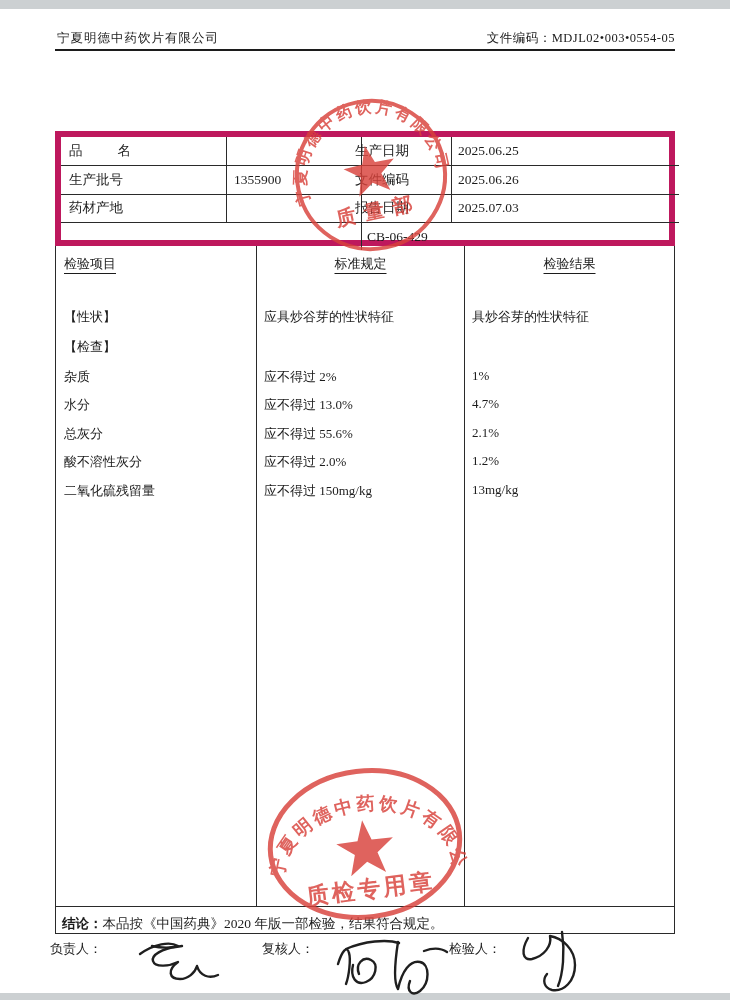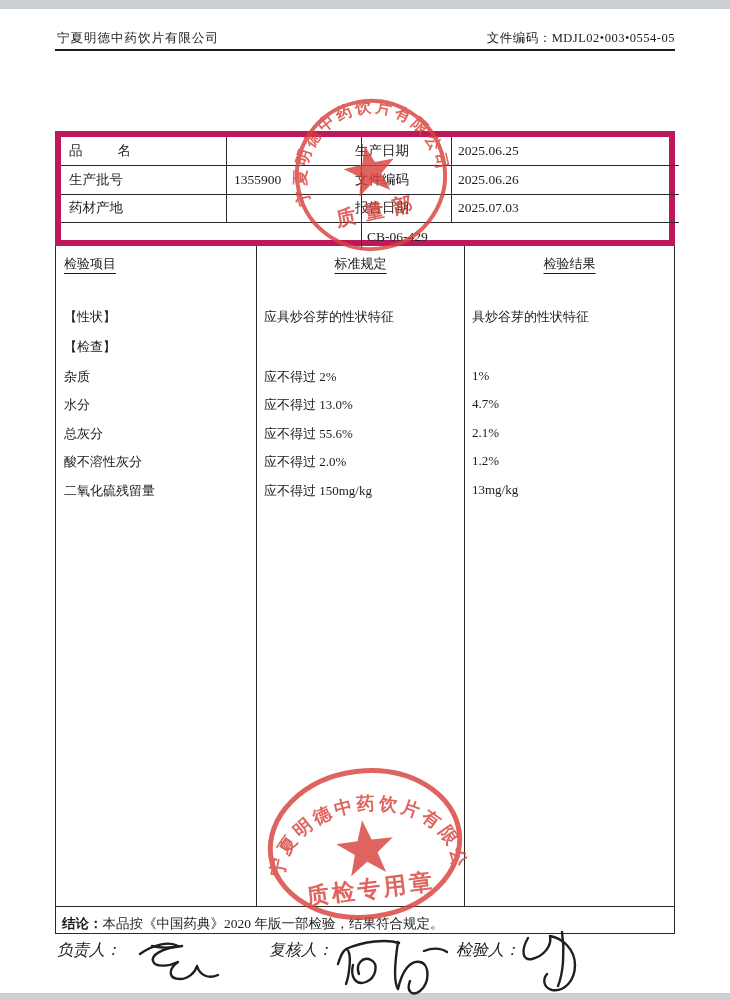--- a/index.html
+++ b/index.html
@@ -43,21 +43,21 @@
   .h-std  { left:201px; width:207px; text-align:center; }
   .h-res  { left:409px; width:209px; text-align:center; }
   .ientry { position:absolute; white-space:nowrap; }
   .col1 { left:8px; } .col2 { left:208px; } .col3 { left:416px; }
   .t0 { top:62px; } .t1 { top:92px; } .t2 { top:122px; } .t3 { top:150px; }
   .t4 { top:179px; } .t5 { top:207px; } .t6 { top:236px; }
 
   
   .conclusion-row { position:absolute; left:55px; top:907px; width:620px; height:27px; border:1px solid #2a2a2a; border-top:none; display:flex; align-items:flex-end; font-size:13.5px; }
   .conclusion-row .lbl { font-weight:bold; margin-left:6px; }
-  .sig-row { position:absolute; left:55px; top:940px; width:620px; height:20px; font-size:16px;font-style:italic; }
+  .sig-row { position:absolute; left:48px; top:940px; width:620px; height:20px; font-size:13px; }
   .sig-label { position:absolute; top:0; }
   .sl-1 { left:2px; } .sl-2 { left:214px; } .sl-3 { left:401px; }
   .sig-svg { position:absolute; left:0; top:920px; width:730px; height:80px; z-index:4; }
   .sig-svg path { fill:none; stroke:#1f1f1f; stroke-width:2.4; stroke-linecap:round; stroke-linejoin:round; }
 
   
   .stamp { position:absolute; z-index:3; opacity:0.82; }
   .stamp-top { left:288px; top:92px; width:166px; height:166px; transform:rotate(-12deg); }
   .stamp-bottom { left:262px; top:762px; width:206px; height:164px; transform:rotate(-7deg); }
   .stamp text, .stamp textPath { fill:#d8423b; font-weight:bold; }

